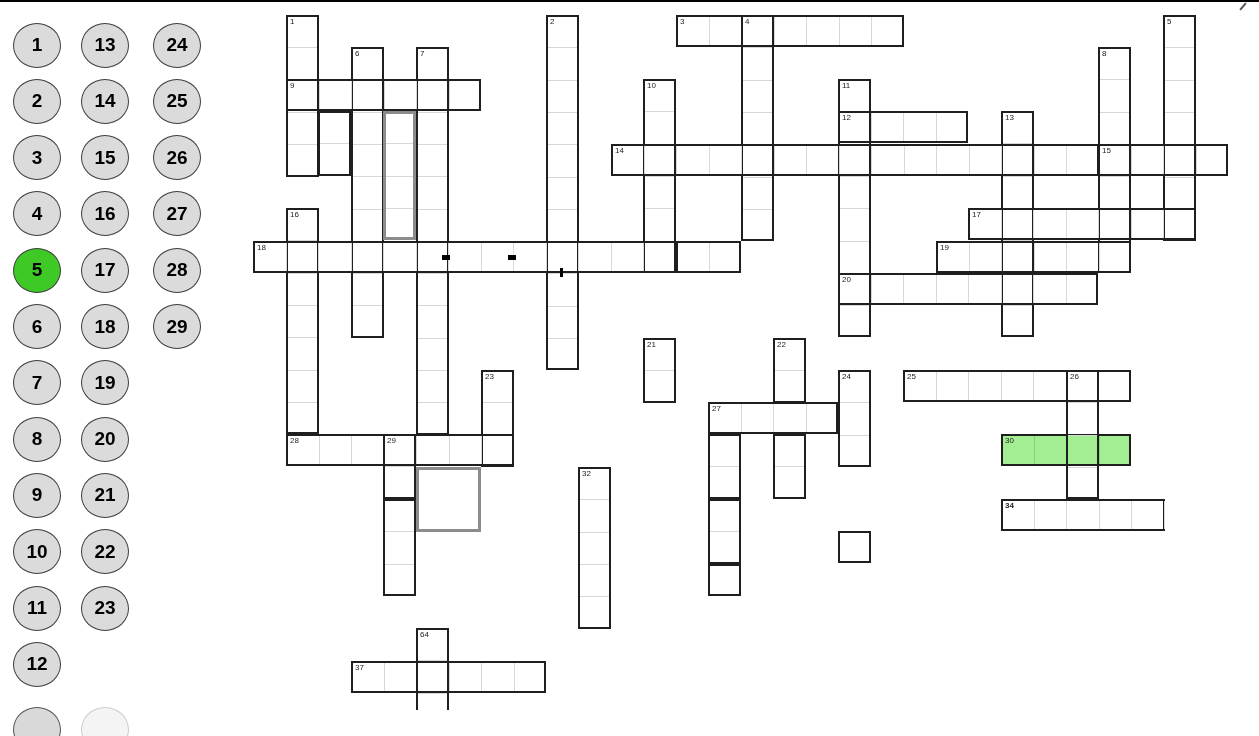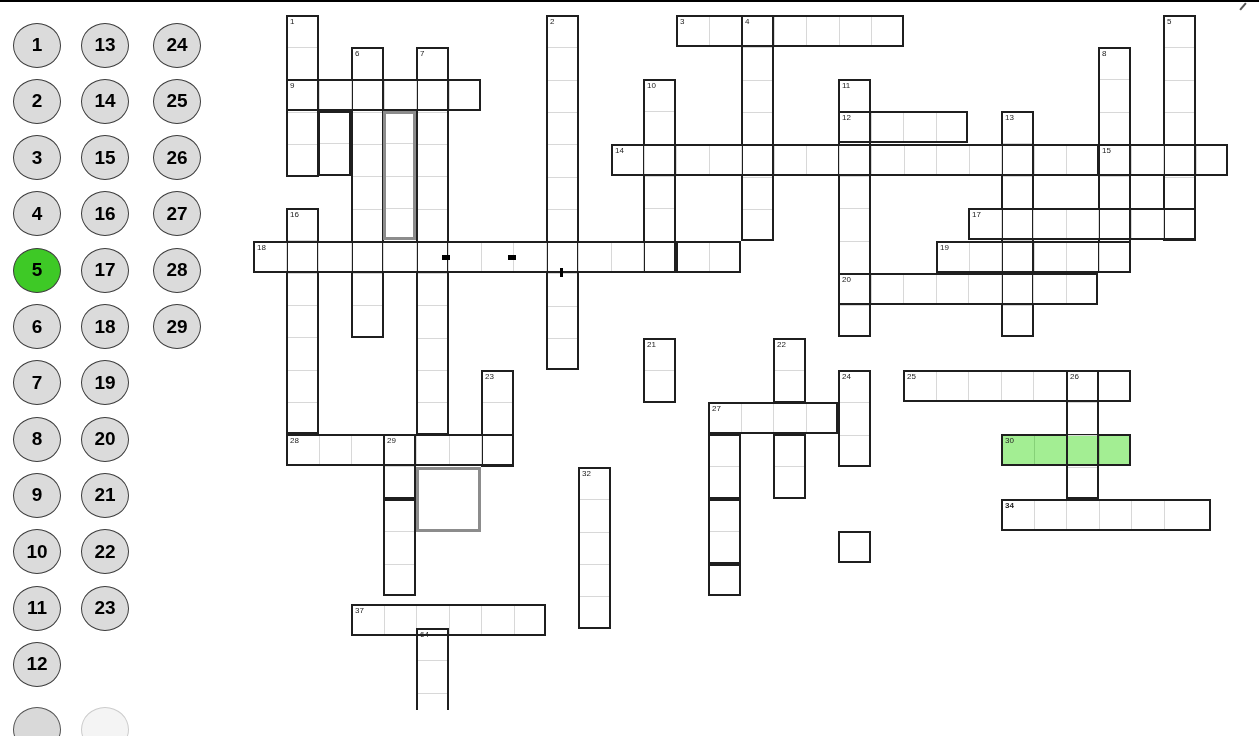--- a/index.html
+++ b/index.html
@@ -322,29 +322,29 @@
       <div class="divider" style="top: 30px; left: 0px; height: 1px; width: 100%; background: rgb(216, 216, 216);"></div>
       <span class="slot-num">29</span>
     </div>
     <div class="slot" style="left: 578px; top: 467px; width: 33px; height: 162px; border: 2px solid rgb(31, 31, 31);">
       <div class="divider" style="top: 30px; left: 0px; height: 1px; width: 100%; background: rgb(216, 216, 216);"></div>
       <div class="divider" style="top: 63px; left: 0px; height: 1px; width: 100%; background: rgb(216, 216, 216);"></div>
       <div class="divider" style="top: 95px; left: 0px; height: 1px; width: 100%; background: rgb(216, 216, 216);"></div>
       <div class="divider" style="top: 127px; left: 0px; height: 1px; width: 100%; background: rgb(216, 216, 216);"></div>
       <span class="slot-num">32</span>
     </div>
-    <div class="slot" style="left: 1001px; top: 499px; width: 210px; height: 32px; border: 2px solid rgb(31, 31, 31); font-weight: bold;">
+    <div class="slot" style="left: 1001px; top: 499px; width: 164px; height: 32px; border: 2px solid rgb(31, 31, 31); font-weight: bold;">
       <div class="divider" style="left: 31px; top: 0px; width: 1px; height: 100%; background: rgb(216, 216, 216);"></div>
       <div class="divider" style="left: 63px; top: 0px; width: 1px; height: 100%; background: rgb(216, 216, 216);"></div>
       <div class="divider" style="left: 96px; top: 0px; width: 1px; height: 100%; background: rgb(216, 216, 216);"></div>
       <div class="divider" style="left: 128px; top: 0px; width: 1px; height: 100%; background: rgb(216, 216, 216);"></div>
       <div class="divider" style="left: 161px; top: 0px; width: 1px; height: 100%; background: rgb(216, 216, 216);"></div>
       <span class="slot-num">34</span>
     </div>
-    <div class="slot" style="left: 351px; top: 604px; width: 195px; height: 32px; border: 2px solid rgb(31, 31, 31);">
+    <div class="slot" style="left: 351px; top: 661px; width: 195px; height: 32px; border: 2px solid rgb(31, 31, 31);">
       <div class="divider" style="left: 31px; top: 0px; width: 1px; height: 100%; background: rgb(216, 216, 216);"></div>
       <div class="divider" style="left: 63px; top: 0px; width: 1px; height: 100%; background: rgb(216, 216, 216);"></div>
       <div class="divider" style="left: 96px; top: 0px; width: 1px; height: 100%; background: rgb(216, 216, 216);"></div>
       <div class="divider" style="left: 128px; top: 0px; width: 1px; height: 100%; background: rgb(216, 216, 216);"></div>
       <div class="divider" style="left: 161px; top: 0px; width: 1px; height: 100%; background: rgb(216, 216, 216);"></div>
       <span class="slot-num">37</span>
     </div>
     <div class="slot" style="left: 416px; top: 628px; width: 33px; height: 82px; border-top: 2px solid rgb(31, 31, 31); border-right: 2px solid rgb(31, 31, 31); border-bottom: none; border-left: 2px solid rgb(31, 31, 31); border-image: initial;">
       <div class="divider" style="top: 30px; left: 0px; height: 1px; width: 100%; background: rgb(216, 216, 216);"></div>
       <div class="divider" style="top: 63px; left: 0px; height: 1px; width: 100%; background: rgb(216, 216, 216);"></div>

